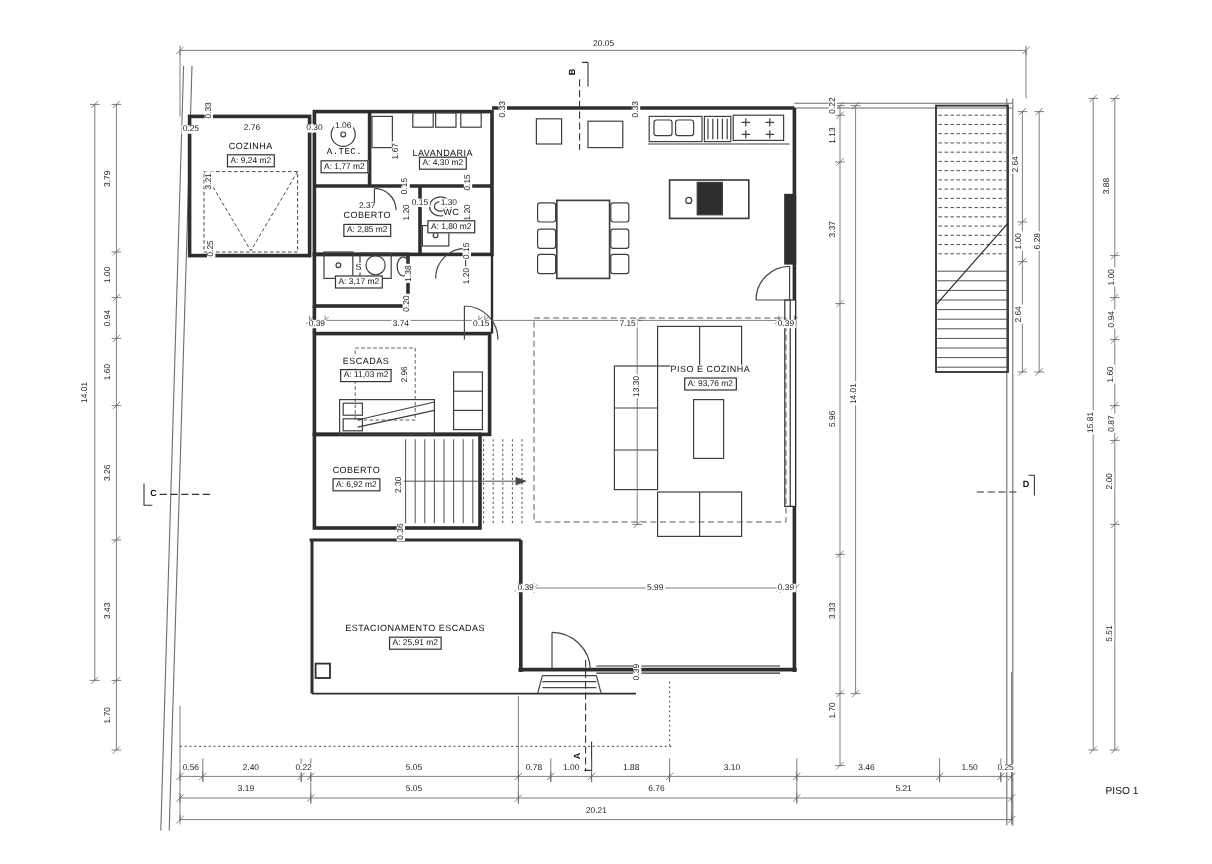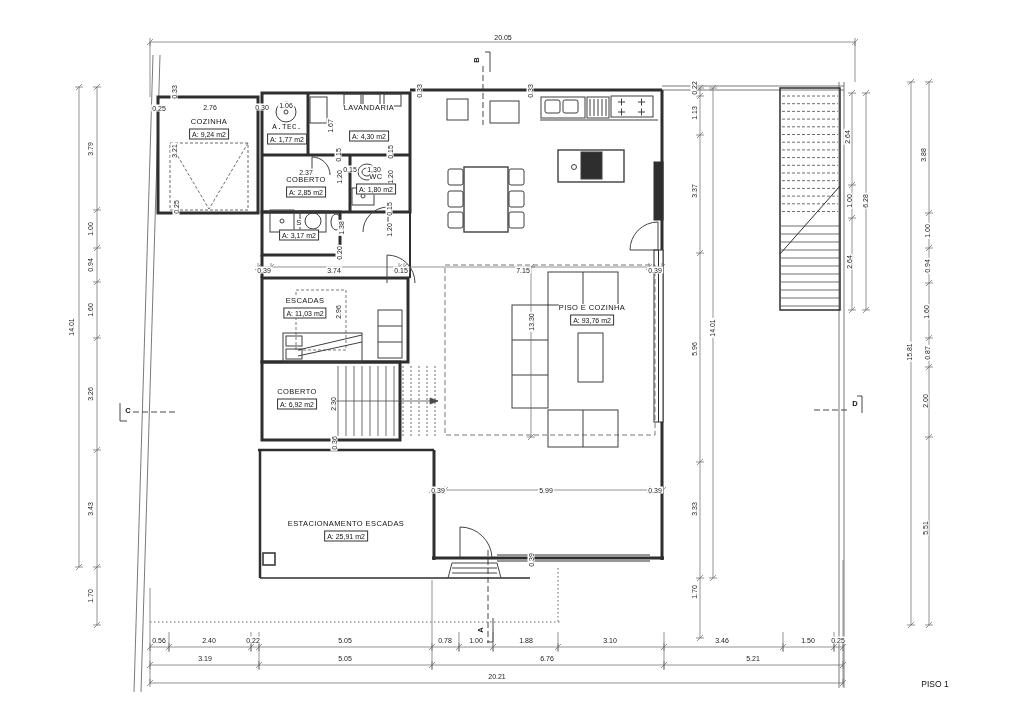--- a/index.html
+++ b/index.html
@@ -403,21 +403,21 @@
         <line x1="664" y1="632" x2="664" y2="652"></line>
         <line x1="783" y1="632" x2="783" y2="652"></line>
         <line x1="834" y1="632" x2="834" y2="652"></line>
         <line x1="259" y1="652" x2="259" y2="670"></line>
         <line x1="432" y1="652" x2="432" y2="670"></line>
         <line x1="664" y1="652" x2="664" y2="670"></line>
       </g>
 </svg>
 
 <div id="labels">
-  <div class="sheet" style="left:935px;top:684px;">PISO 1</div>
+  <div class="sheet" style="left:935px;top:659px;">PISO 1</div>
 <div class="dim" style="left: 503px; top: 37px;">20.05</div>
       <div class="dim v" style="left: 71px; top: 327px;">14.01</div>
       <div class="dim v" style="left: 90px; top: 149px;">3.79</div>
       <div class="dim v" style="left: 90px; top: 229px;">1.00</div>
       <div class="dim v" style="left: 90px; top: 265px;">0.94</div>
       <div class="dim v" style="left: 90px; top: 310px;">1.60</div>
       <div class="dim v" style="left: 90px; top: 394px;">3.26</div>
       <div class="dim v" style="left: 90px; top: 509px;">3.43</div>
       <div class="dim v" style="left: 90px; top: 596px;">1.70</div>
       <div class="dim v" style="left: 694px; top: 88px;">0.22</div>
@@ -486,21 +486,21 @@
       <div class="dim v" style="left: 333px; top: 404px;">2.30</div>
       <div class="dim v" style="left: 334px; top: 443px;">0.36</div>
       <div class="dim" style="left: 438px; top: 490px;">0.39</div>
       <div class="dim" style="left: 546px; top: 490px;">5.99</div>
       <div class="dim" style="left: 655px; top: 490px;">0.39</div>
       <div class="dim v" style="left: 531px; top: 560px;">0.39</div>
       <div class="room-name" style="left: 209px; top: 122px;">COZINHA</div>
       <div class="room-area" style="left: 209px; top: 134px;">A: 9,24 m2</div>
       <div class="room-name" style="left: 287px; top: 127px; font-family: Liberation Mono, monospace;">A.TEC.</div>
       <div class="room-area" style="left: 287px; top: 139px;">A: 1,77 m2</div>
-      <div class="room-name" style="left: 369px; top: 108px;">LAVANDARIA</div>
+      <div class="room-name" style="left: 369px; top: 128px;">LAVANDARIA</div>
       <div class="room-area" style="left: 369px; top: 136px;">A: 4,30 m2</div>
       <div class="room-name" style="left: 306px; top: 180px;">COBERTO</div>
       <div class="room-area" style="left: 306px; top: 192px;">A: 2,85 m2</div>
       <div class="room-name" style="left: 376px; top: 177px;">WC</div>
       <div class="room-area" style="left: 376px; top: 189px;">A: 1,80 m2</div>
       <div class="room-name" style="left: 299px; top: 223px;">S</div>
       <div class="room-area" style="left: 299px; top: 235px;">A: 3,17 m2</div>
       <div class="room-name" style="left: 305px; top: 301px;">ESCADAS</div>
       <div class="room-area" style="left: 305px; top: 313px;">A: 11,03 m2</div>
       <div class="room-name" style="left: 297px; top: 392px;">COBERTO</div>

